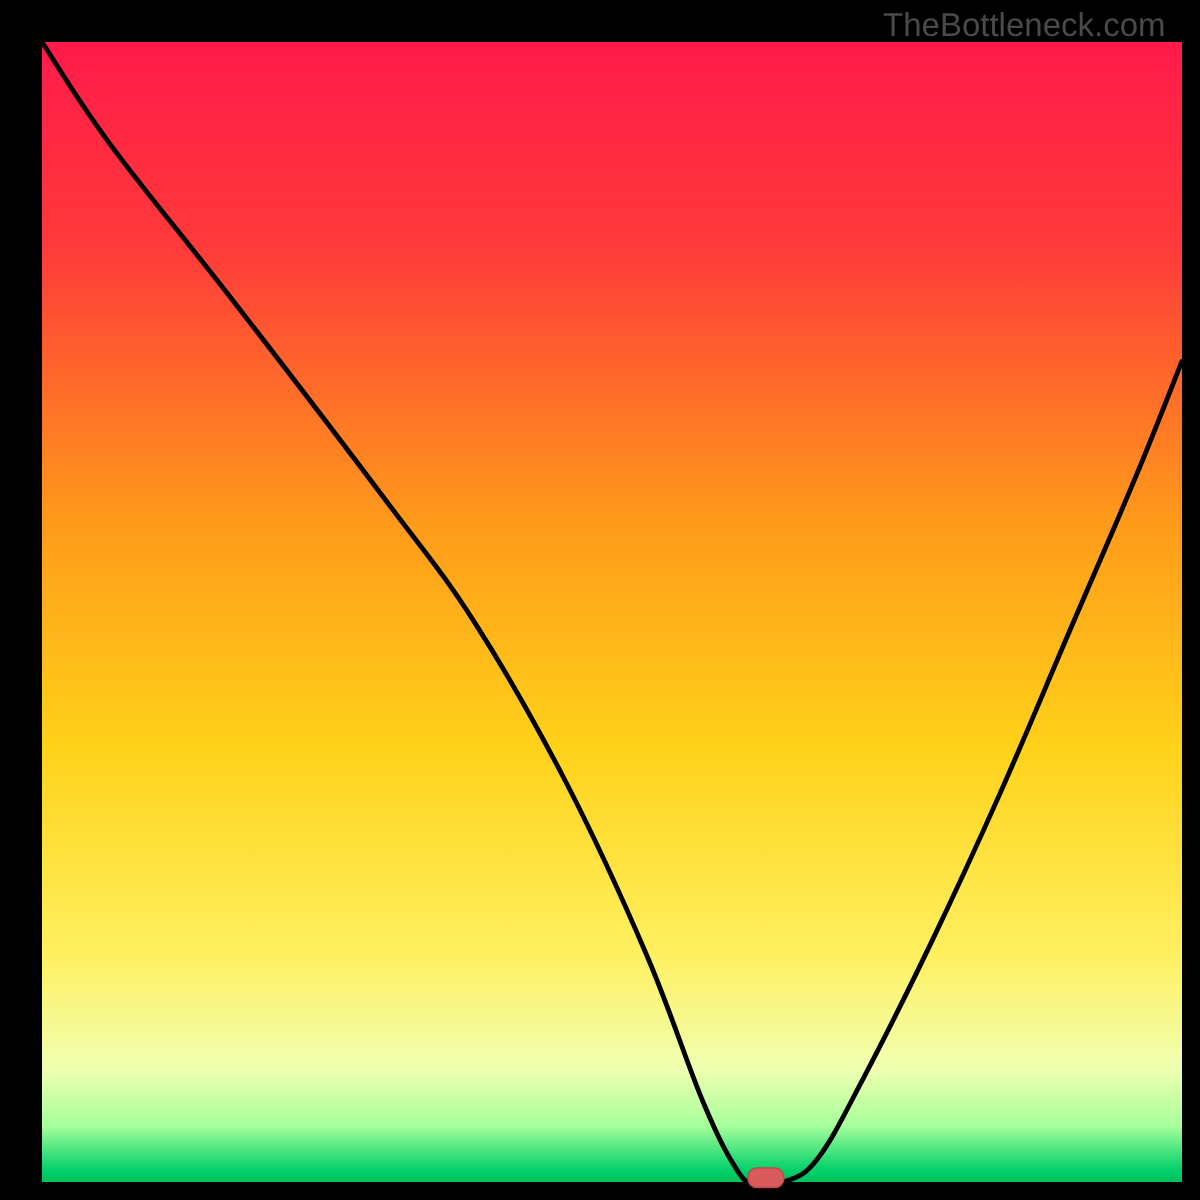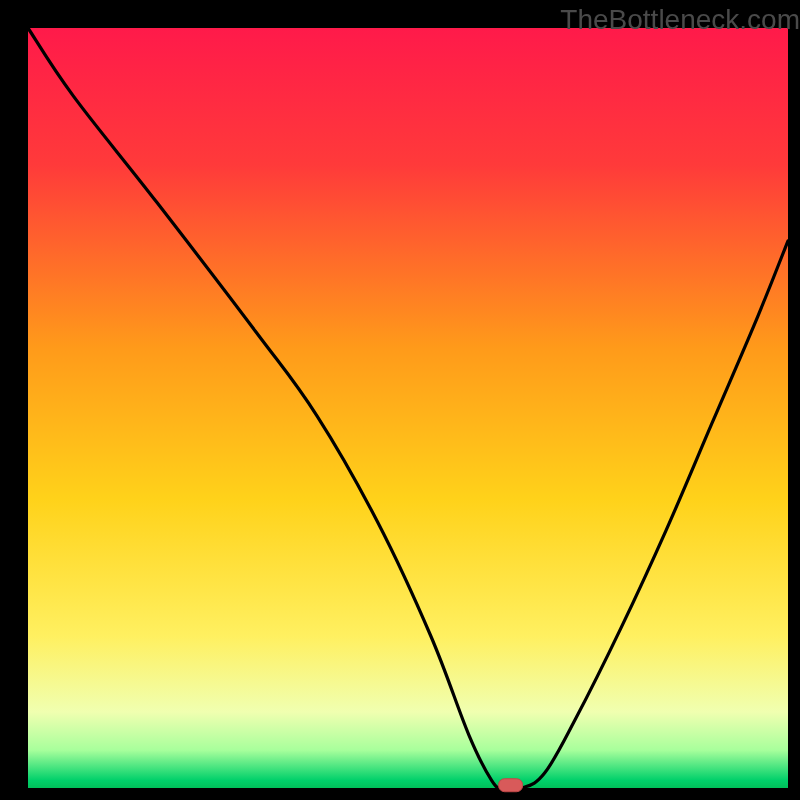--- a/index.html
+++ b/index.html
@@ -12,23 +12,23 @@
     overflow: hidden;
   }
   .wrap {
     position: relative;
     width: 800px;
     height: 800px;
   }
   .watermark {
     position: absolute;
     top: 4px;
-    right: 0;
+    right: 23px;
     color: #4a4a4a;
-    font-size: 28px;
+    font-size: 22px;
     z-index: 10;
     pointer-events: none;
   }
   svg {
     position: absolute;
     top: 0;
     left: 0;
   }
 </style>
 </head>

